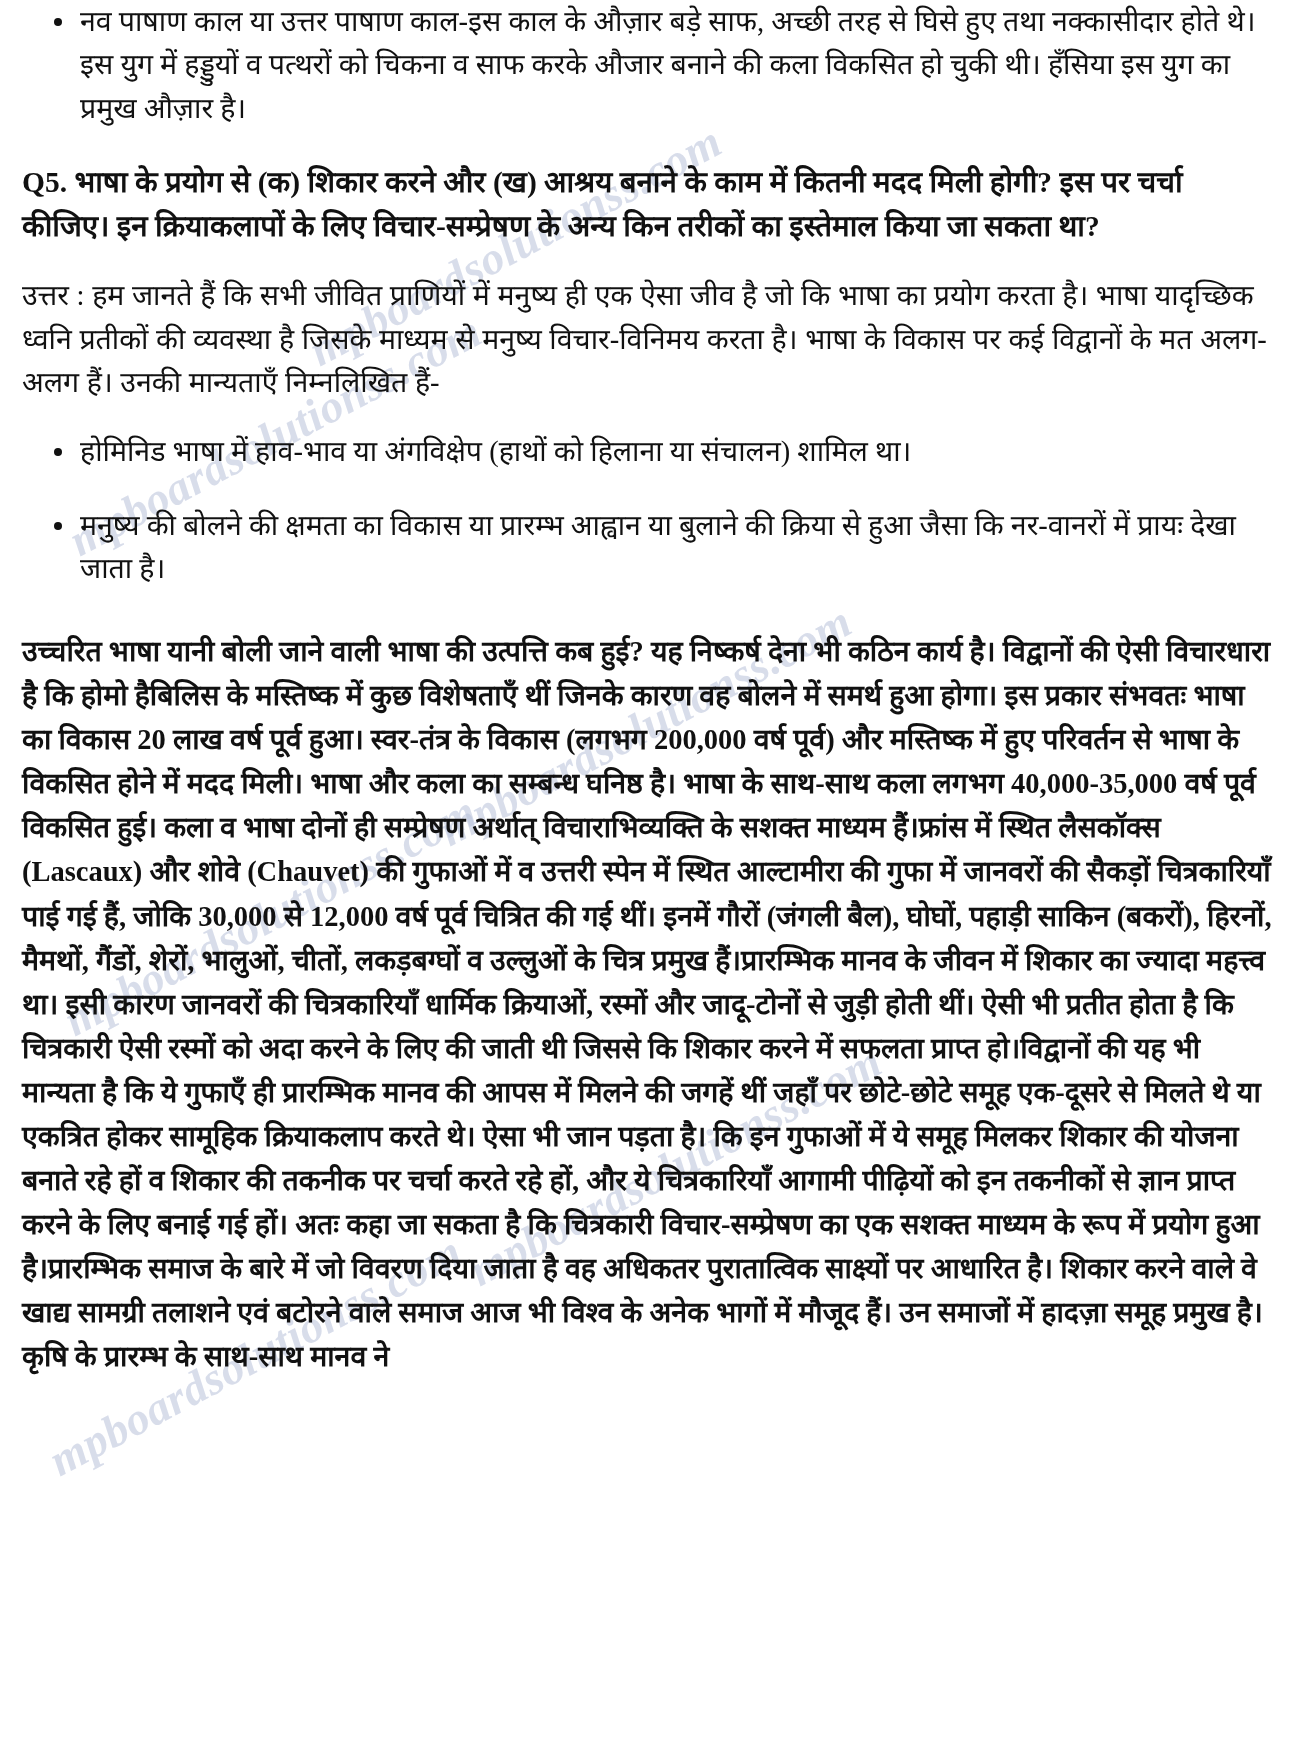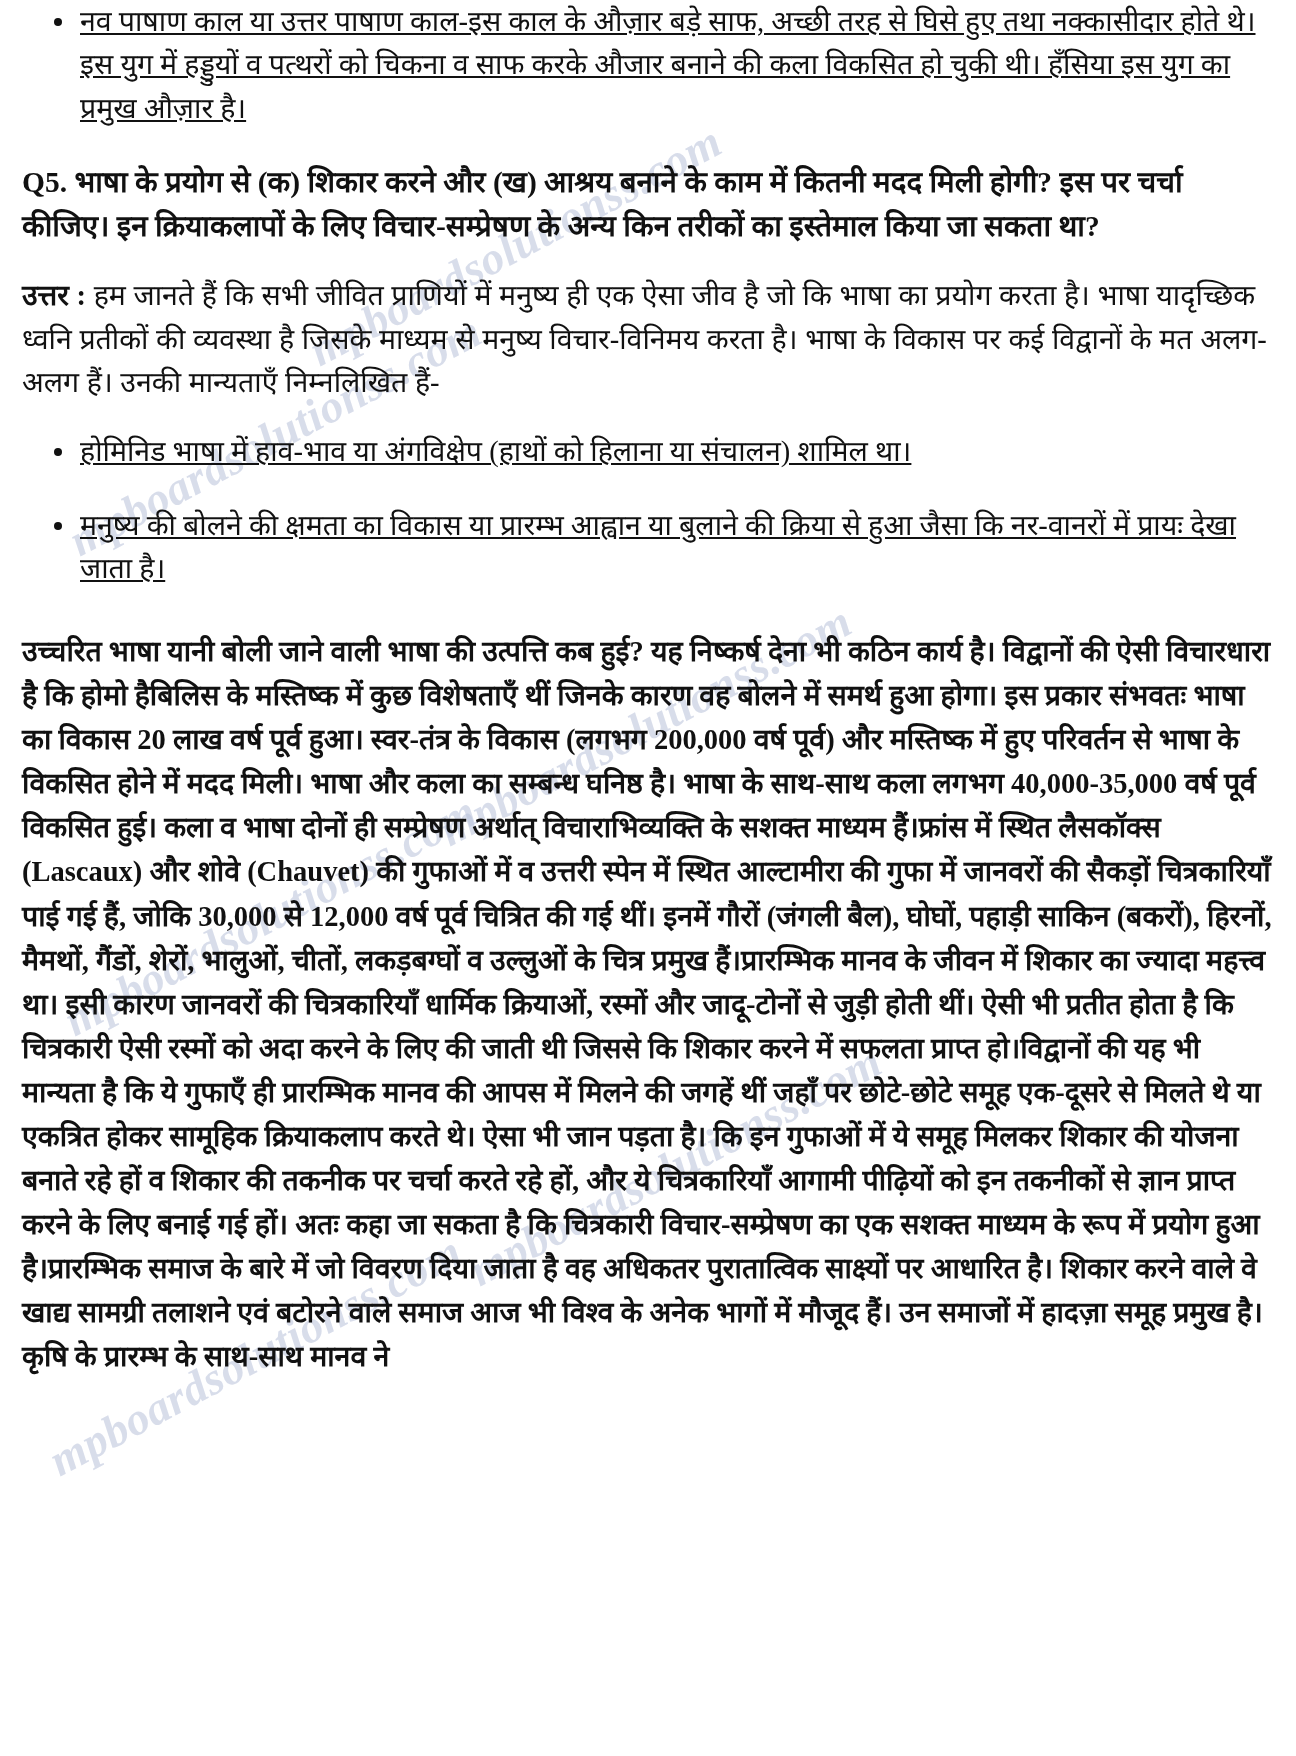--- a/index.html
+++ b/index.html
@@ -62,42 +62,41 @@
     list-style: none;
     margin: 0;
     padding: 0;
   }
   ul.bullets li {
     position: relative;
     padding-left: 58px;
     font-size: 28.5px;
     line-height: 1.52;
     margin: 0 0 30px 0;
-    text-decoration: underline;
   }
   ul.bullets li:before {
     content: "";
     position: absolute;
     left: 32px;
     top: 18px;
     width: 8px;
     height: 8px;
     background: #111;
     border-radius: 50%;
   }
 
   .qtext {
     font-size: 29.5px;
     line-height: 1.50;
     font-weight: 700;
     margin: 15px 0 26px 0;
   }
 
   .ans-label {
-    font-weight: 700;
+    font-weight: 400;
   }
 
   .spacer-sm { height: 10px; }
 
   .blk {
     font-size: 28.5px;
     line-height: 1.545;
     margin: 0;
     font-weight: bold;
   }

